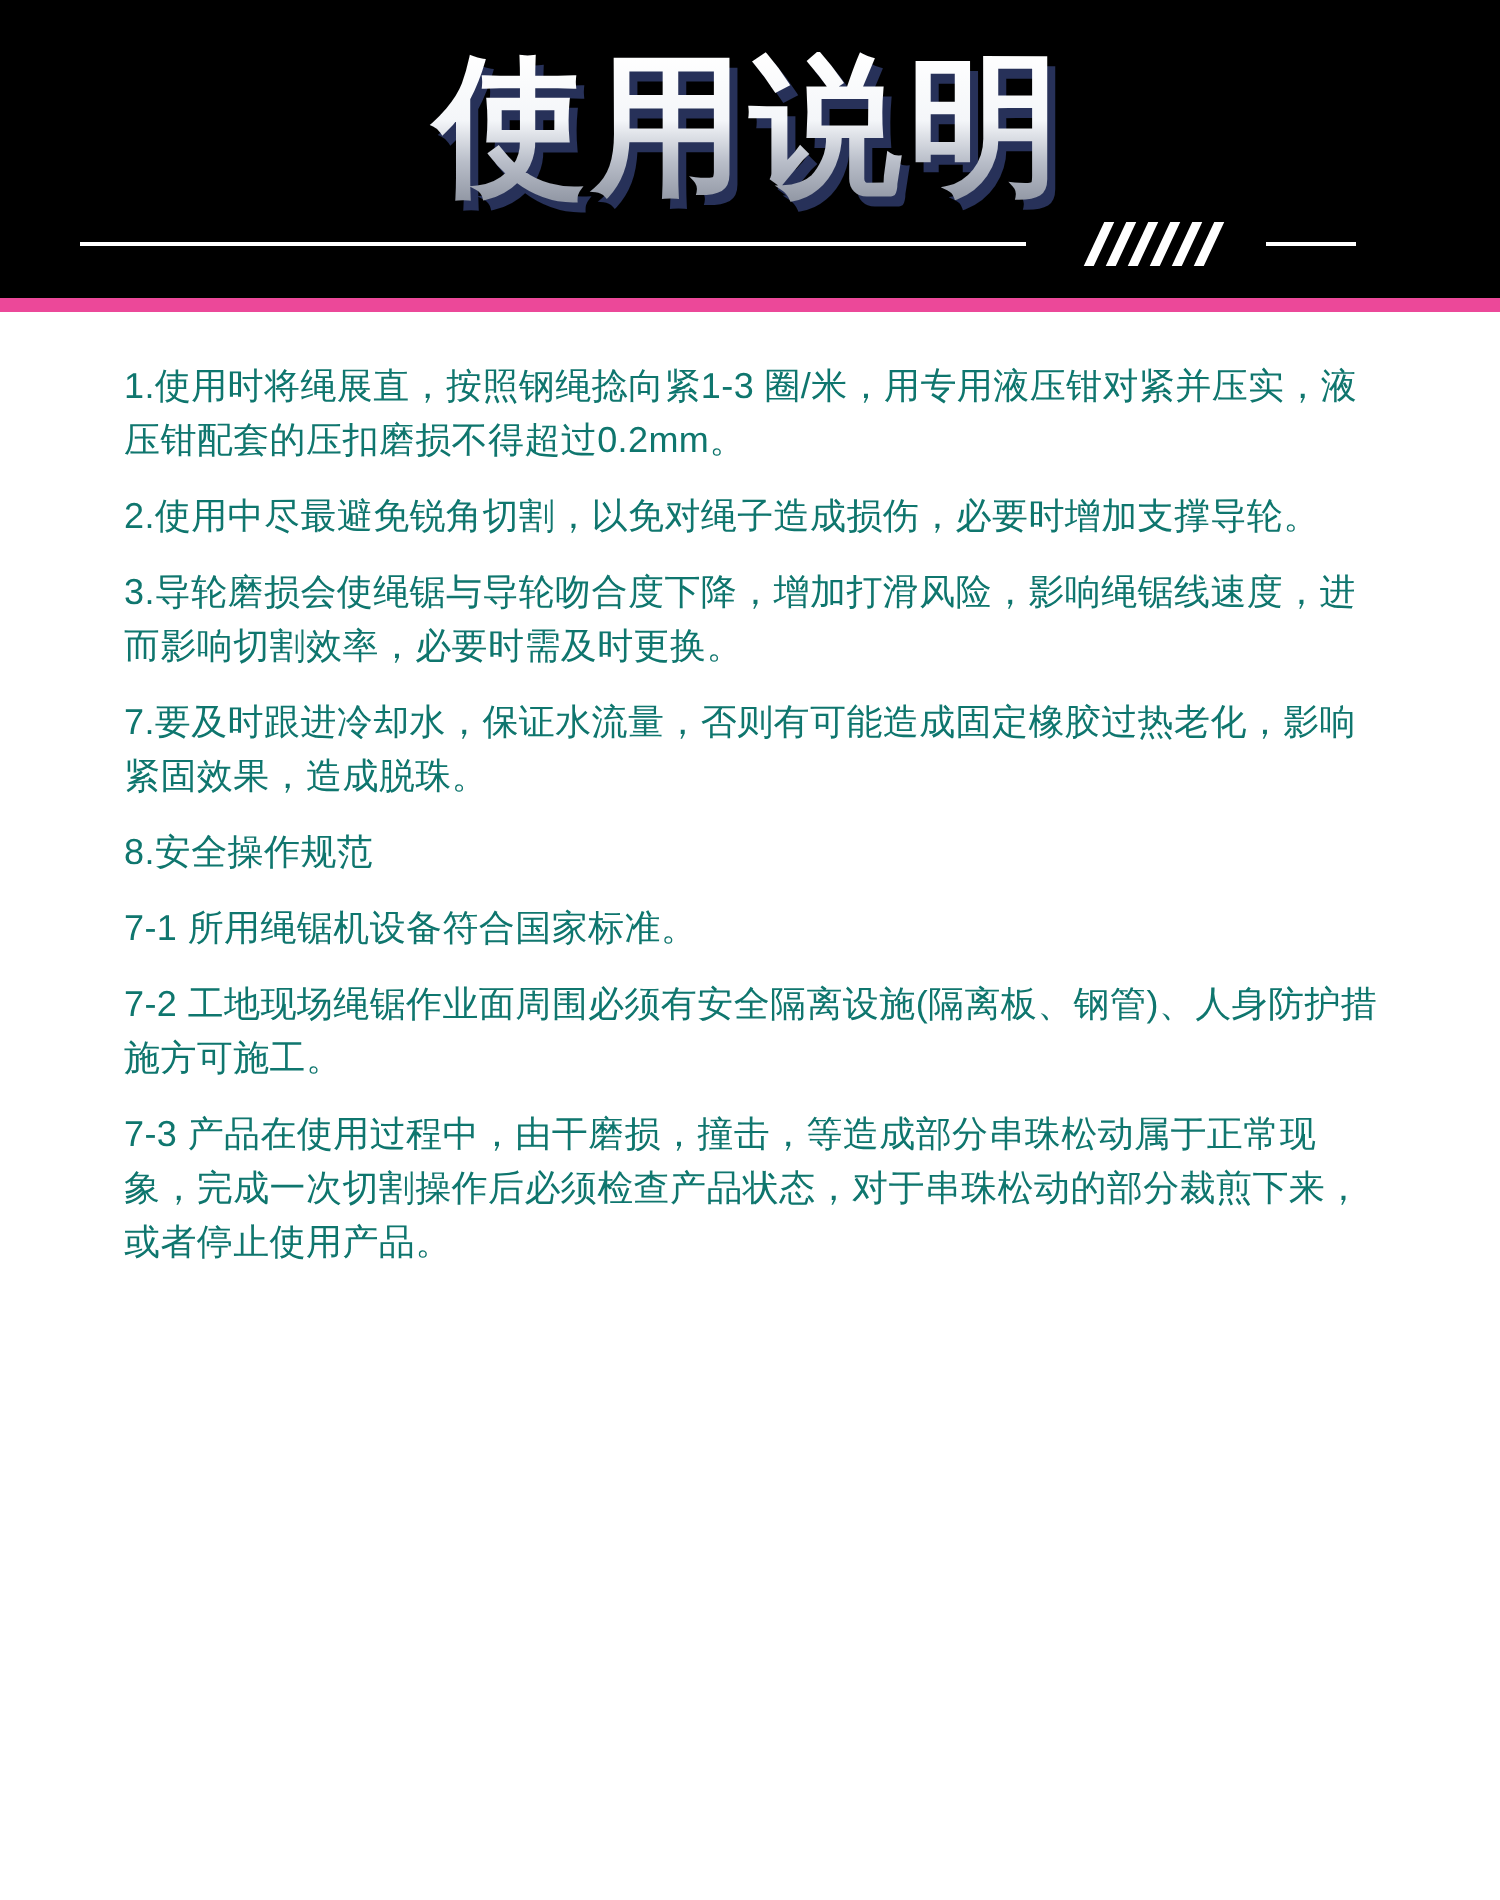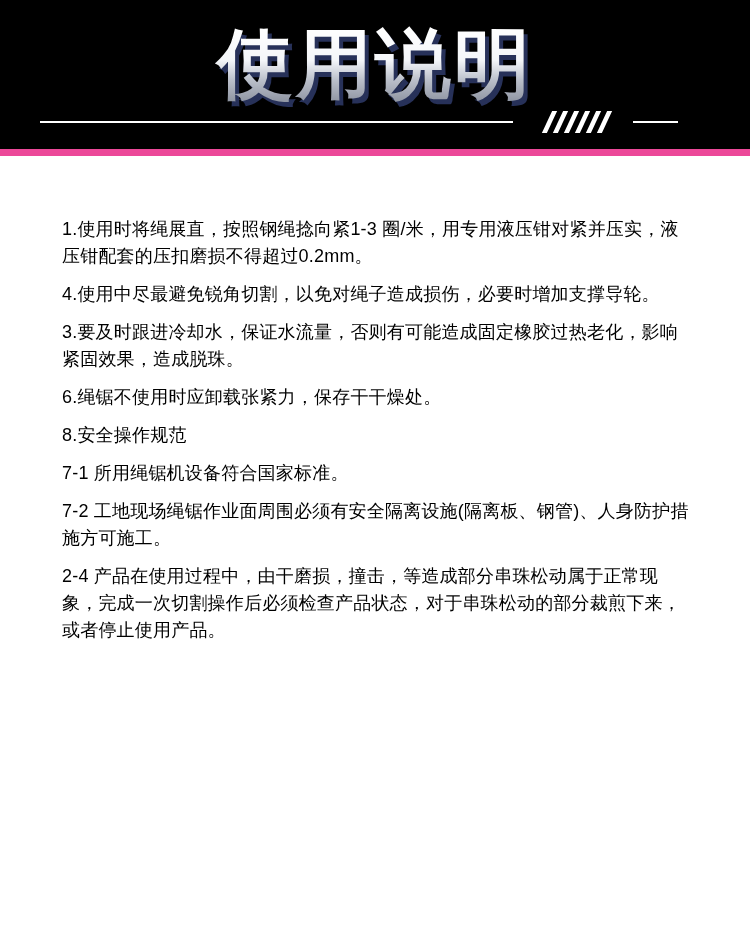--- a/index.html
+++ b/index.html
@@ -71,22 +71,22 @@
   }
   .decor-line-short {
     margin-left: 26px;
     width: 45px;
     height: 2px;
     background: #ffffff;
   }
 
   
   .content {
-    padding: 60px 58px 0 62px;
-    color: #000000;
+    padding: 24px 58px 0 62px;
+    color: #0f766e;
   }
   .content p {
     margin: 0 0 11px 0;
     font-size: 18px;
     line-height: 27px;
     letter-spacing: 0.2px;
     text-align: left;
     word-break: break-all;
   }
 </style>
@@ -106,22 +106,22 @@
           <span class="slash"></span>
           <span class="slash"></span>
           <span class="slash"></span>
         </div>
       <div class="decor-line-short"></div>
     </div>
   </div>
 
   <div class="content">
     <p>1.使用时将绳展直，按照钢绳捻向紧1-3 圈/米，用专用液压钳对紧并压实，液压钳配套的压扣磨损不得超过0.2mm。</p>
-    <p>4.使用中尽最避免锐角切割，以免对绳子造成损伤，必要时增加支撑导轮。</p>
-    <p>3.要及时跟进冷却水，保证水流量，否则有可能造成固定橡胶过热老化，影响紧固效果，造成脱珠。</p>
-    <p>6.绳锯不使用时应卸载张紧力，保存干干燥处。</p>
+    <p>2.使用中尽最避免锐角切割，以免对绳子造成损伤，必要时增加支撑导轮。</p>
+    <p>3.导轮磨损会使绳锯与导轮吻合度下降，增加打滑风险，影响绳锯线速度，进而影响切割效率，必要时需及时更换。</p>
+    <p>7.要及时跟进冷却水，保证水流量，否则有可能造成固定橡胶过热老化，影响紧固效果，造成脱珠。</p>
     <p>8.安全操作规范</p>
     <p>7-1 所用绳锯机设备符合国家标准。</p>
     <p>7-2 工地现场绳锯作业面周围必须有安全隔离设施(隔离板、钢管)、人身防护措施方可施工。</p>
-    <p>2-4 产品在使用过程中，由干磨损，撞击，等造成部分串珠松动属于正常现象，完成一次切割操作后必须检查产品状态，对于串珠松动的部分裁煎下来，或者停止使用产品。</p>
+    <p>7-3 产品在使用过程中，由干磨损，撞击，等造成部分串珠松动属于正常现象，完成一次切割操作后必须检查产品状态，对于串珠松动的部分裁煎下来，或者停止使用产品。</p>
   </div>
 
 </div>
 
 </body></html>

